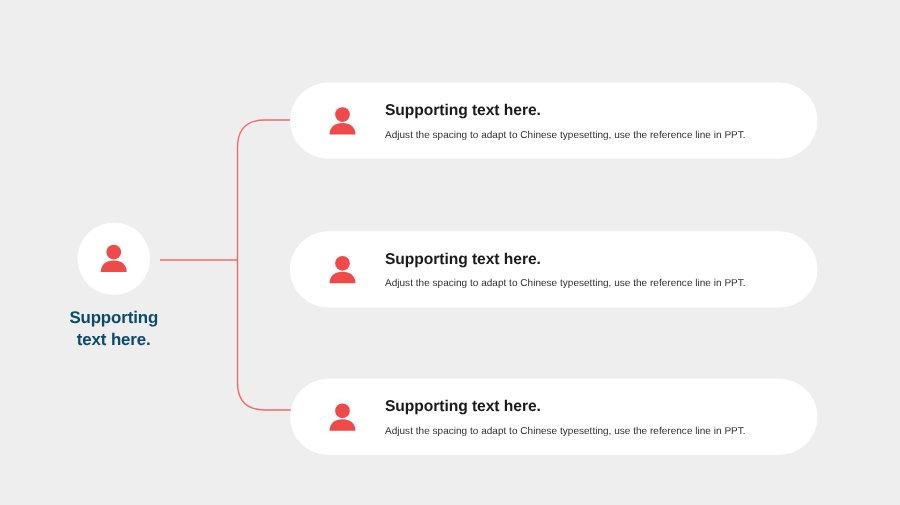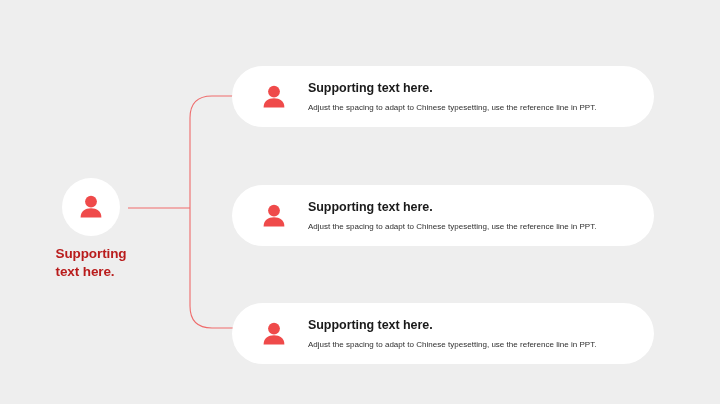--- a/index.html
+++ b/index.html
@@ -46,22 +46,23 @@
     border-radius: 50%;
     background: #ffffff;
     display: flex;
     align-items: center;
     justify-content: center;
   }
   .root-label {
     margin-top: 9px;
     font-size: 13.5px;
     font-weight: bold;
-    color: #b91c1c;
+    color: #0c4a6e;
     line-height: 1.3;
+    text-align: center;
     white-space: pre-line;
     letter-spacing: -0.1px;
   }
 
   
   .card {
     position: absolute;
     left: 232px;
     width: 422px;
     height: 61px;

